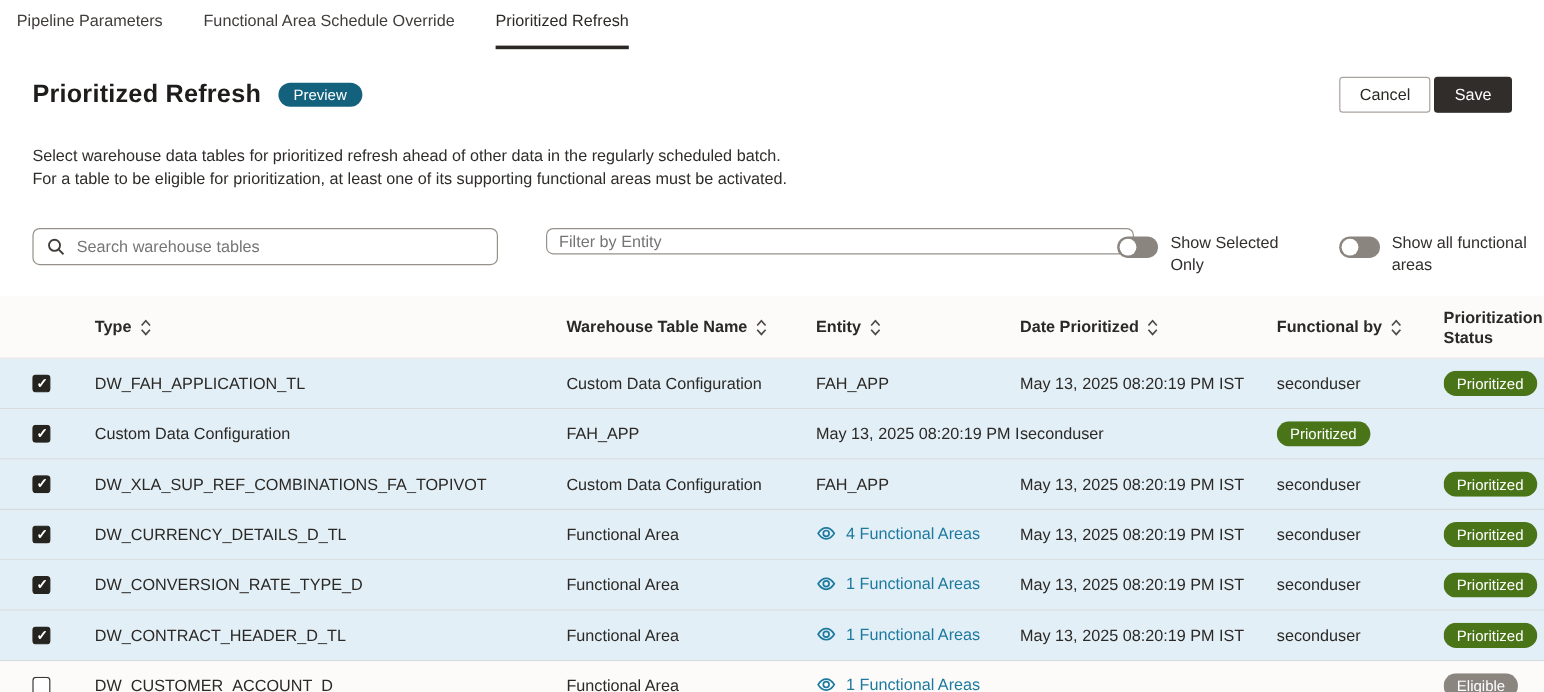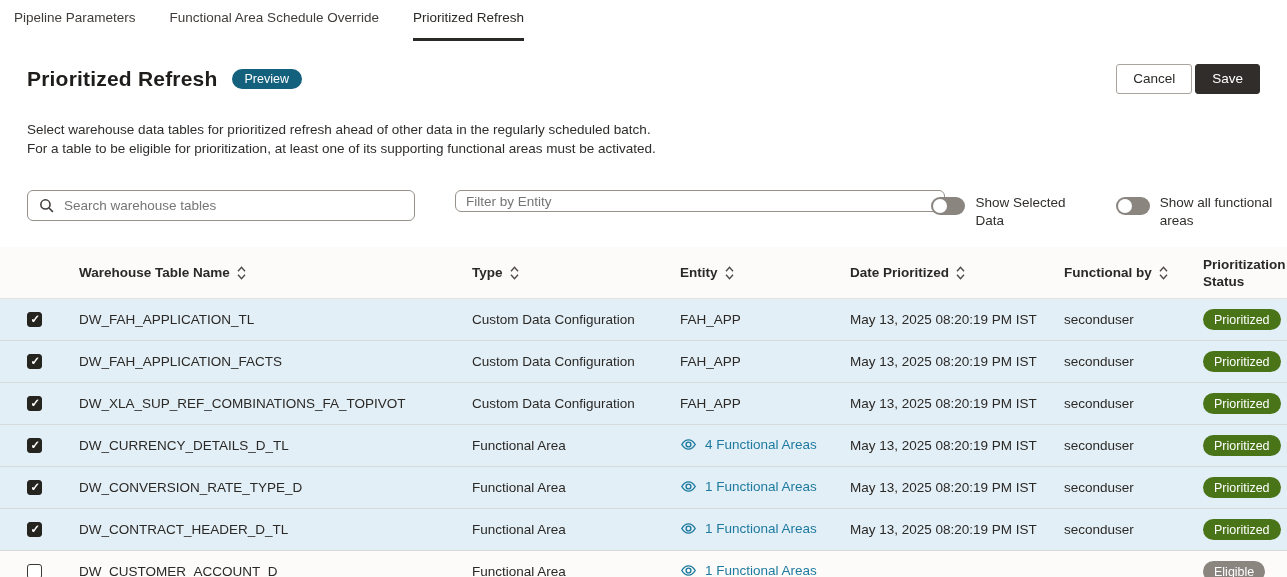--- a/index.html
+++ b/index.html
@@ -103,42 +103,42 @@
       <circle cx="10.5" cy="10.5" r="6.5"></circle>
         <line x1="15.5" y1="15.5" x2="21" y2="21"></line>
     </svg>
     <input type="text" placeholder="Search warehouse tables" style="">
   </div>
   <div class="filter-box">
     <input type="text" placeholder="Filter by Entity" style="">
   </div>
   <div class="toggle-group">
     <div class="switch"></div>
-    <div class="toggle-label">Show Selected Data</div>
+    <div class="toggle-label">Show Selected Only</div>
   </div>
   <div class="toggle-group">
     <div class="switch"></div>
     <div class="toggle-label">Show all functional areas</div>
   </div>
 </div>
 
 <div class="table">
   <div class="thead" id="thead">
     <div class="th td-check"></div>
 
   <div class="th">
+    <span class="th-label">Type</span>
+    <svg class="sort-icon" viewBox="0 0 10 16" fill="none" stroke="currentColor" stroke-width="1.6">
+      <path d="M1 6 L5 1.5 L9 6"></path>
+          <path d="M1 10 L5 14.5 L9 10"></path>
+    </svg>
+  </div>
+
+  <div class="th">
     <span class="th-label">Warehouse Table Name</span>
-    <svg class="sort-icon" viewBox="0 0 10 16" fill="none" stroke="currentColor" stroke-width="1.6">
-      <path d="M1 6 L5 1.5 L9 6"></path>
-          <path d="M1 10 L5 14.5 L9 10"></path>
-    </svg>
-  </div>
-
-  <div class="th">
-    <span class="th-label">Type</span>
     <svg class="sort-icon" viewBox="0 0 10 16" fill="none" stroke="currentColor" stroke-width="1.6">
       <path d="M1 6 L5 1.5 L9 6"></path>
           <path d="M1 10 L5 14.5 L9 10"></path>
     </svg>
   </div>
 
   <div class="th">
     <span class="th-label">Entity</span>
     <svg class="sort-icon" viewBox="0 0 10 16" fill="none" stroke="currentColor" stroke-width="1.6">
       <path d="M1 6 L5 1.5 L9 6"></path>
@@ -182,21 +182,20 @@
     <div class="td">seconduser</div>
     <div class="td">
       <span class="badge prioritized">Prioritized</span>
     </div>
   </div>
 
   <div class="tr selected">
     <div class="td td-check">
       <span class="checkbox checked"></span>
     </div>
-    <div class="td">DW_FAH_APPLICATION_FACTS</div>
     <div class="td">Custom Data Configuration</div>
     <div class="td">
       <span class="entity-text">FAH_APP</span>
       
     </div>
     <div class="td">May 13, 2025 08:20:19 PM IST</div>
     <div class="td">seconduser</div>
     <div class="td">
       <span class="badge prioritized">Prioritized</span>
     </div>

